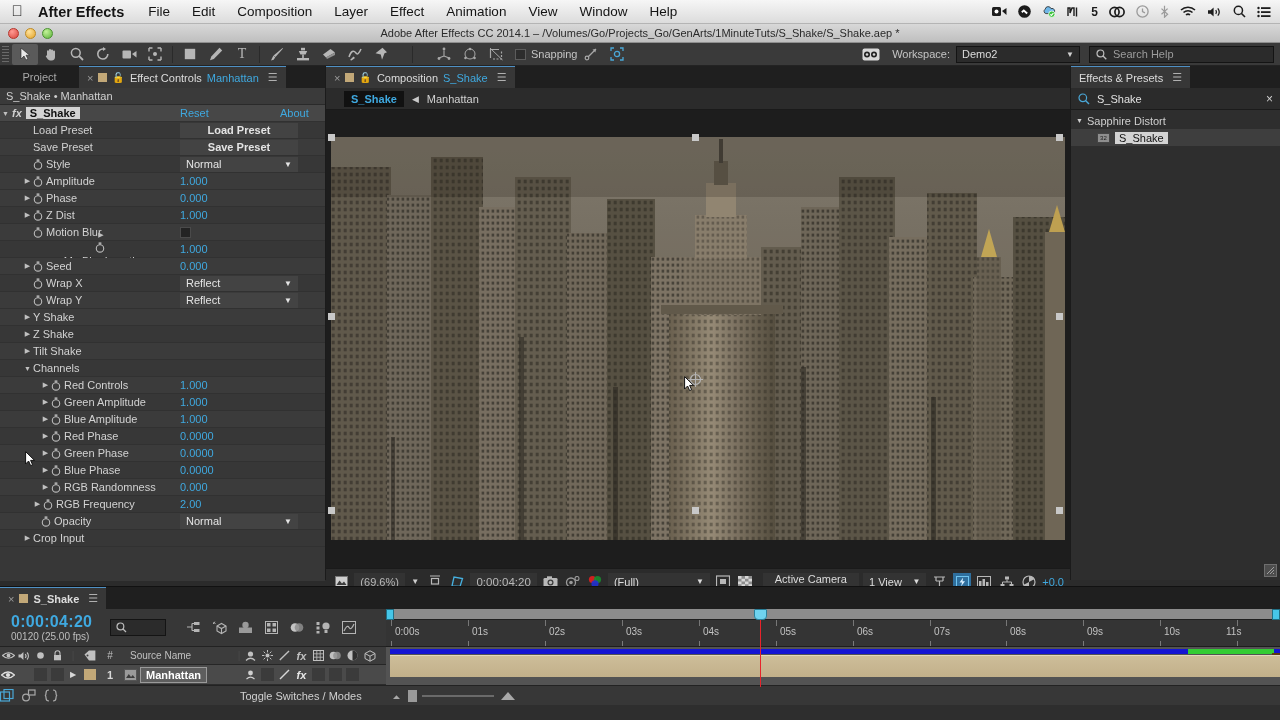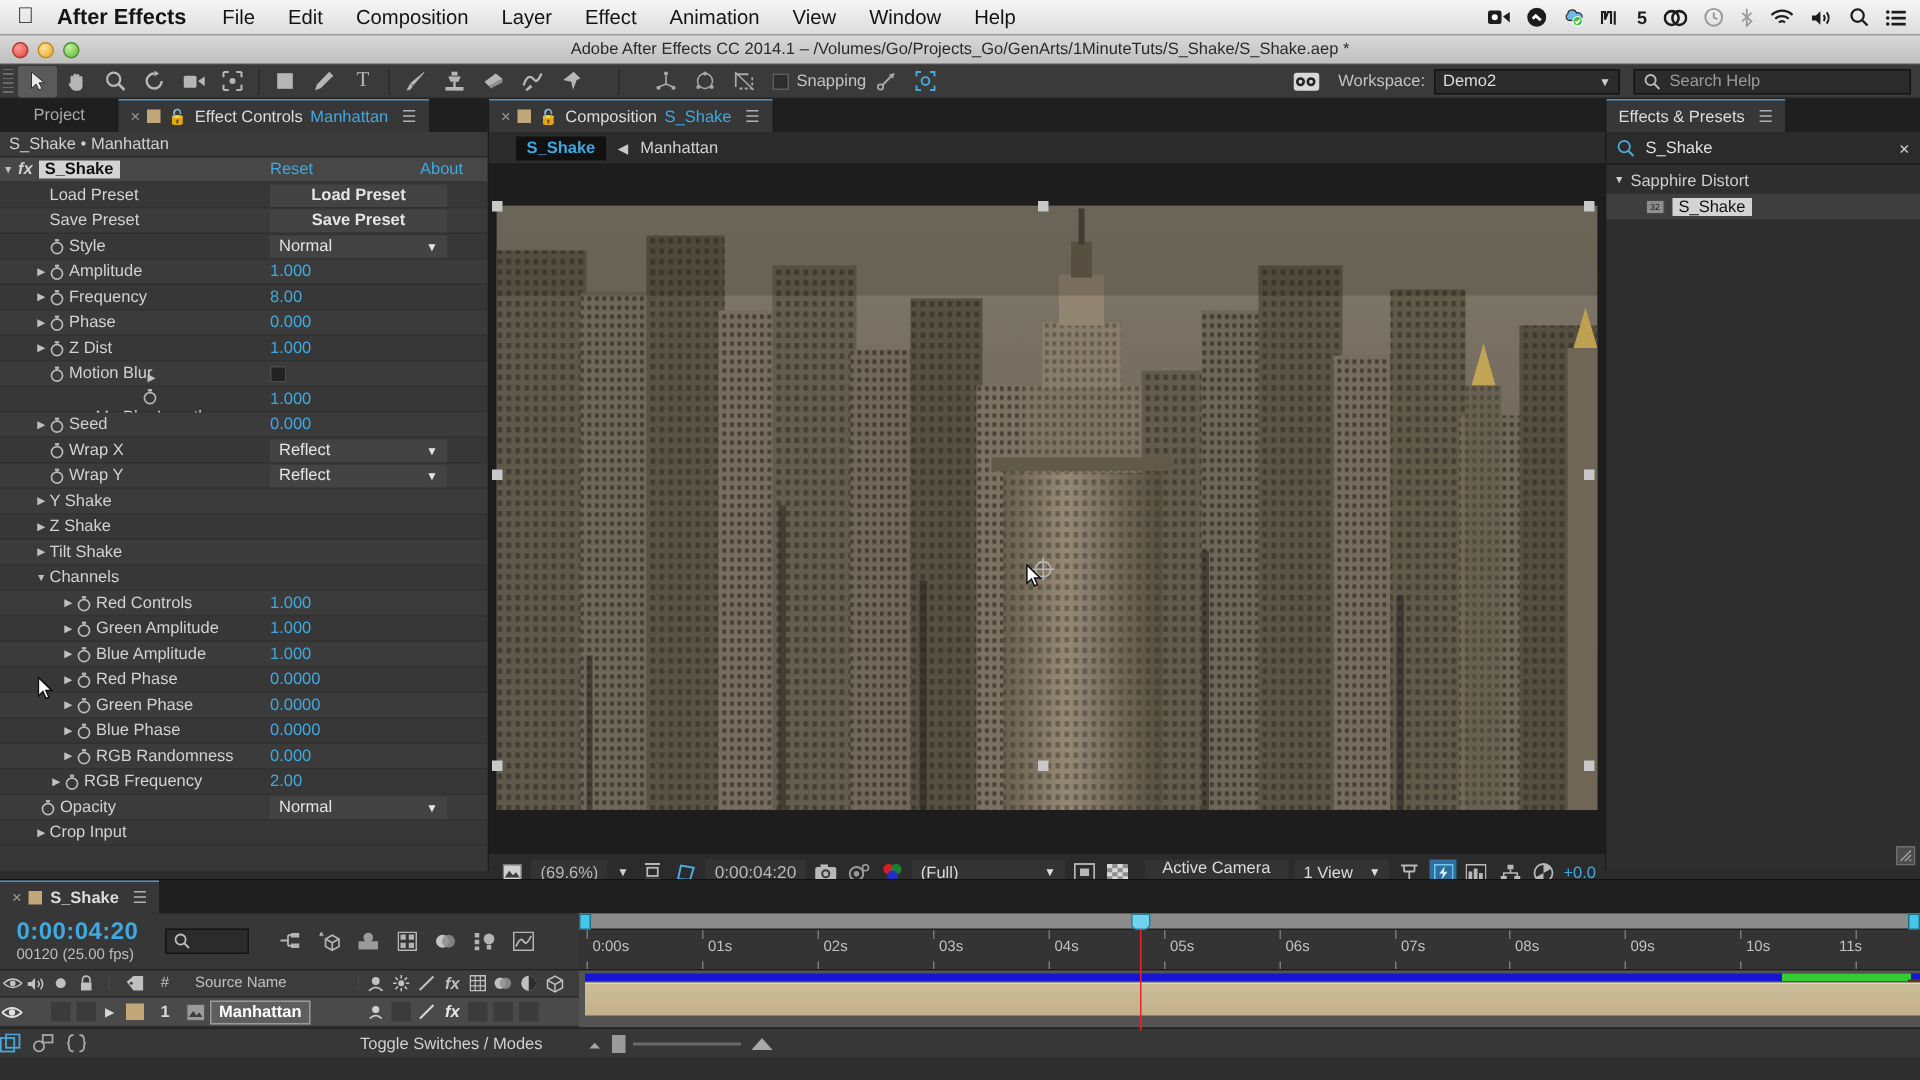--- a/index.html
+++ b/index.html
@@ -493,34 +493,20 @@
                 <svg width="10" height="11" viewBox="0 0 10 11">
                   <circle cx="5" cy="6.4" r="3.7" fill="none" stroke="#b9b9b9" stroke-width="1.1"></circle>
                   <rect x="3.6" y="0.4" width="2.8" height="1.5" fill="#b9b9b9"></rect>
                   <path d="M5 2 L5 3" stroke="#b9b9b9" stroke-width="1.1"></path>
                 </svg>
               </span>
               <span>Amplitude</span>
             </span>
             <span class="val">1.000</span>
           </div>
-          <div class="erow">
-            <span class="lbl" style="padding-left: 22px;">
-              <span class="tri">▶</span>
-              <span class="sw">
-                <svg width="10" height="11" viewBox="0 0 10 11">
-                  <circle cx="5" cy="6.4" r="3.7" fill="none" stroke="#b9b9b9" stroke-width="1.1"></circle>
-                  <rect x="3.6" y="0.4" width="2.8" height="1.5" fill="#b9b9b9"></rect>
-                  <path d="M5 2 L5 3" stroke="#b9b9b9" stroke-width="1.1"></path>
-                </svg>
-              </span>
-              <span>Frequency</span>
-            </span>
-            <span class="val">8.00</span>
-          </div>
           <div class="erow alt">
             <span class="lbl" style="padding-left: 22px;">
               <span class="tri">▶</span>
               <span class="sw">
                 <svg width="10" height="11" viewBox="0 0 10 11">
                   <circle cx="5" cy="6.4" r="3.7" fill="none" stroke="#b9b9b9" stroke-width="1.1"></circle>
                   <rect x="3.6" y="0.4" width="2.8" height="1.5" fill="#b9b9b9"></rect>
                   <path d="M5 2 L5 3" stroke="#b9b9b9" stroke-width="1.1"></path>
                 </svg>
               </span>
@@ -748,21 +734,21 @@
                   <circle cx="5" cy="6.4" r="3.7" fill="none" stroke="#b9b9b9" stroke-width="1.1"></circle>
                   <rect x="3.6" y="0.4" width="2.8" height="1.5" fill="#b9b9b9"></rect>
                   <path d="M5 2 L5 3" stroke="#b9b9b9" stroke-width="1.1"></path>
                 </svg>
               </span>
               <span>RGB Frequency</span>
             </span>
             <span class="val">2.00</span>
           </div>
           <div class="erow alt">
-            <span class="lbl" style="padding-left: 16px;">
+            <span class="lbl" style="padding-left: 30px;">
               <span class="tri"></span>
               <span class="sw">
                 <svg width="10" height="11" viewBox="0 0 10 11">
                   <circle cx="5" cy="6.4" r="3.7" fill="none" stroke="#b9b9b9" stroke-width="1.1"></circle>
                   <rect x="3.6" y="0.4" width="2.8" height="1.5" fill="#b9b9b9"></rect>
                   <path d="M5 2 L5 3" stroke="#b9b9b9" stroke-width="1.1"></path>
                 </svg>
               </span>
               <span>Opacity</span>
             </span>

